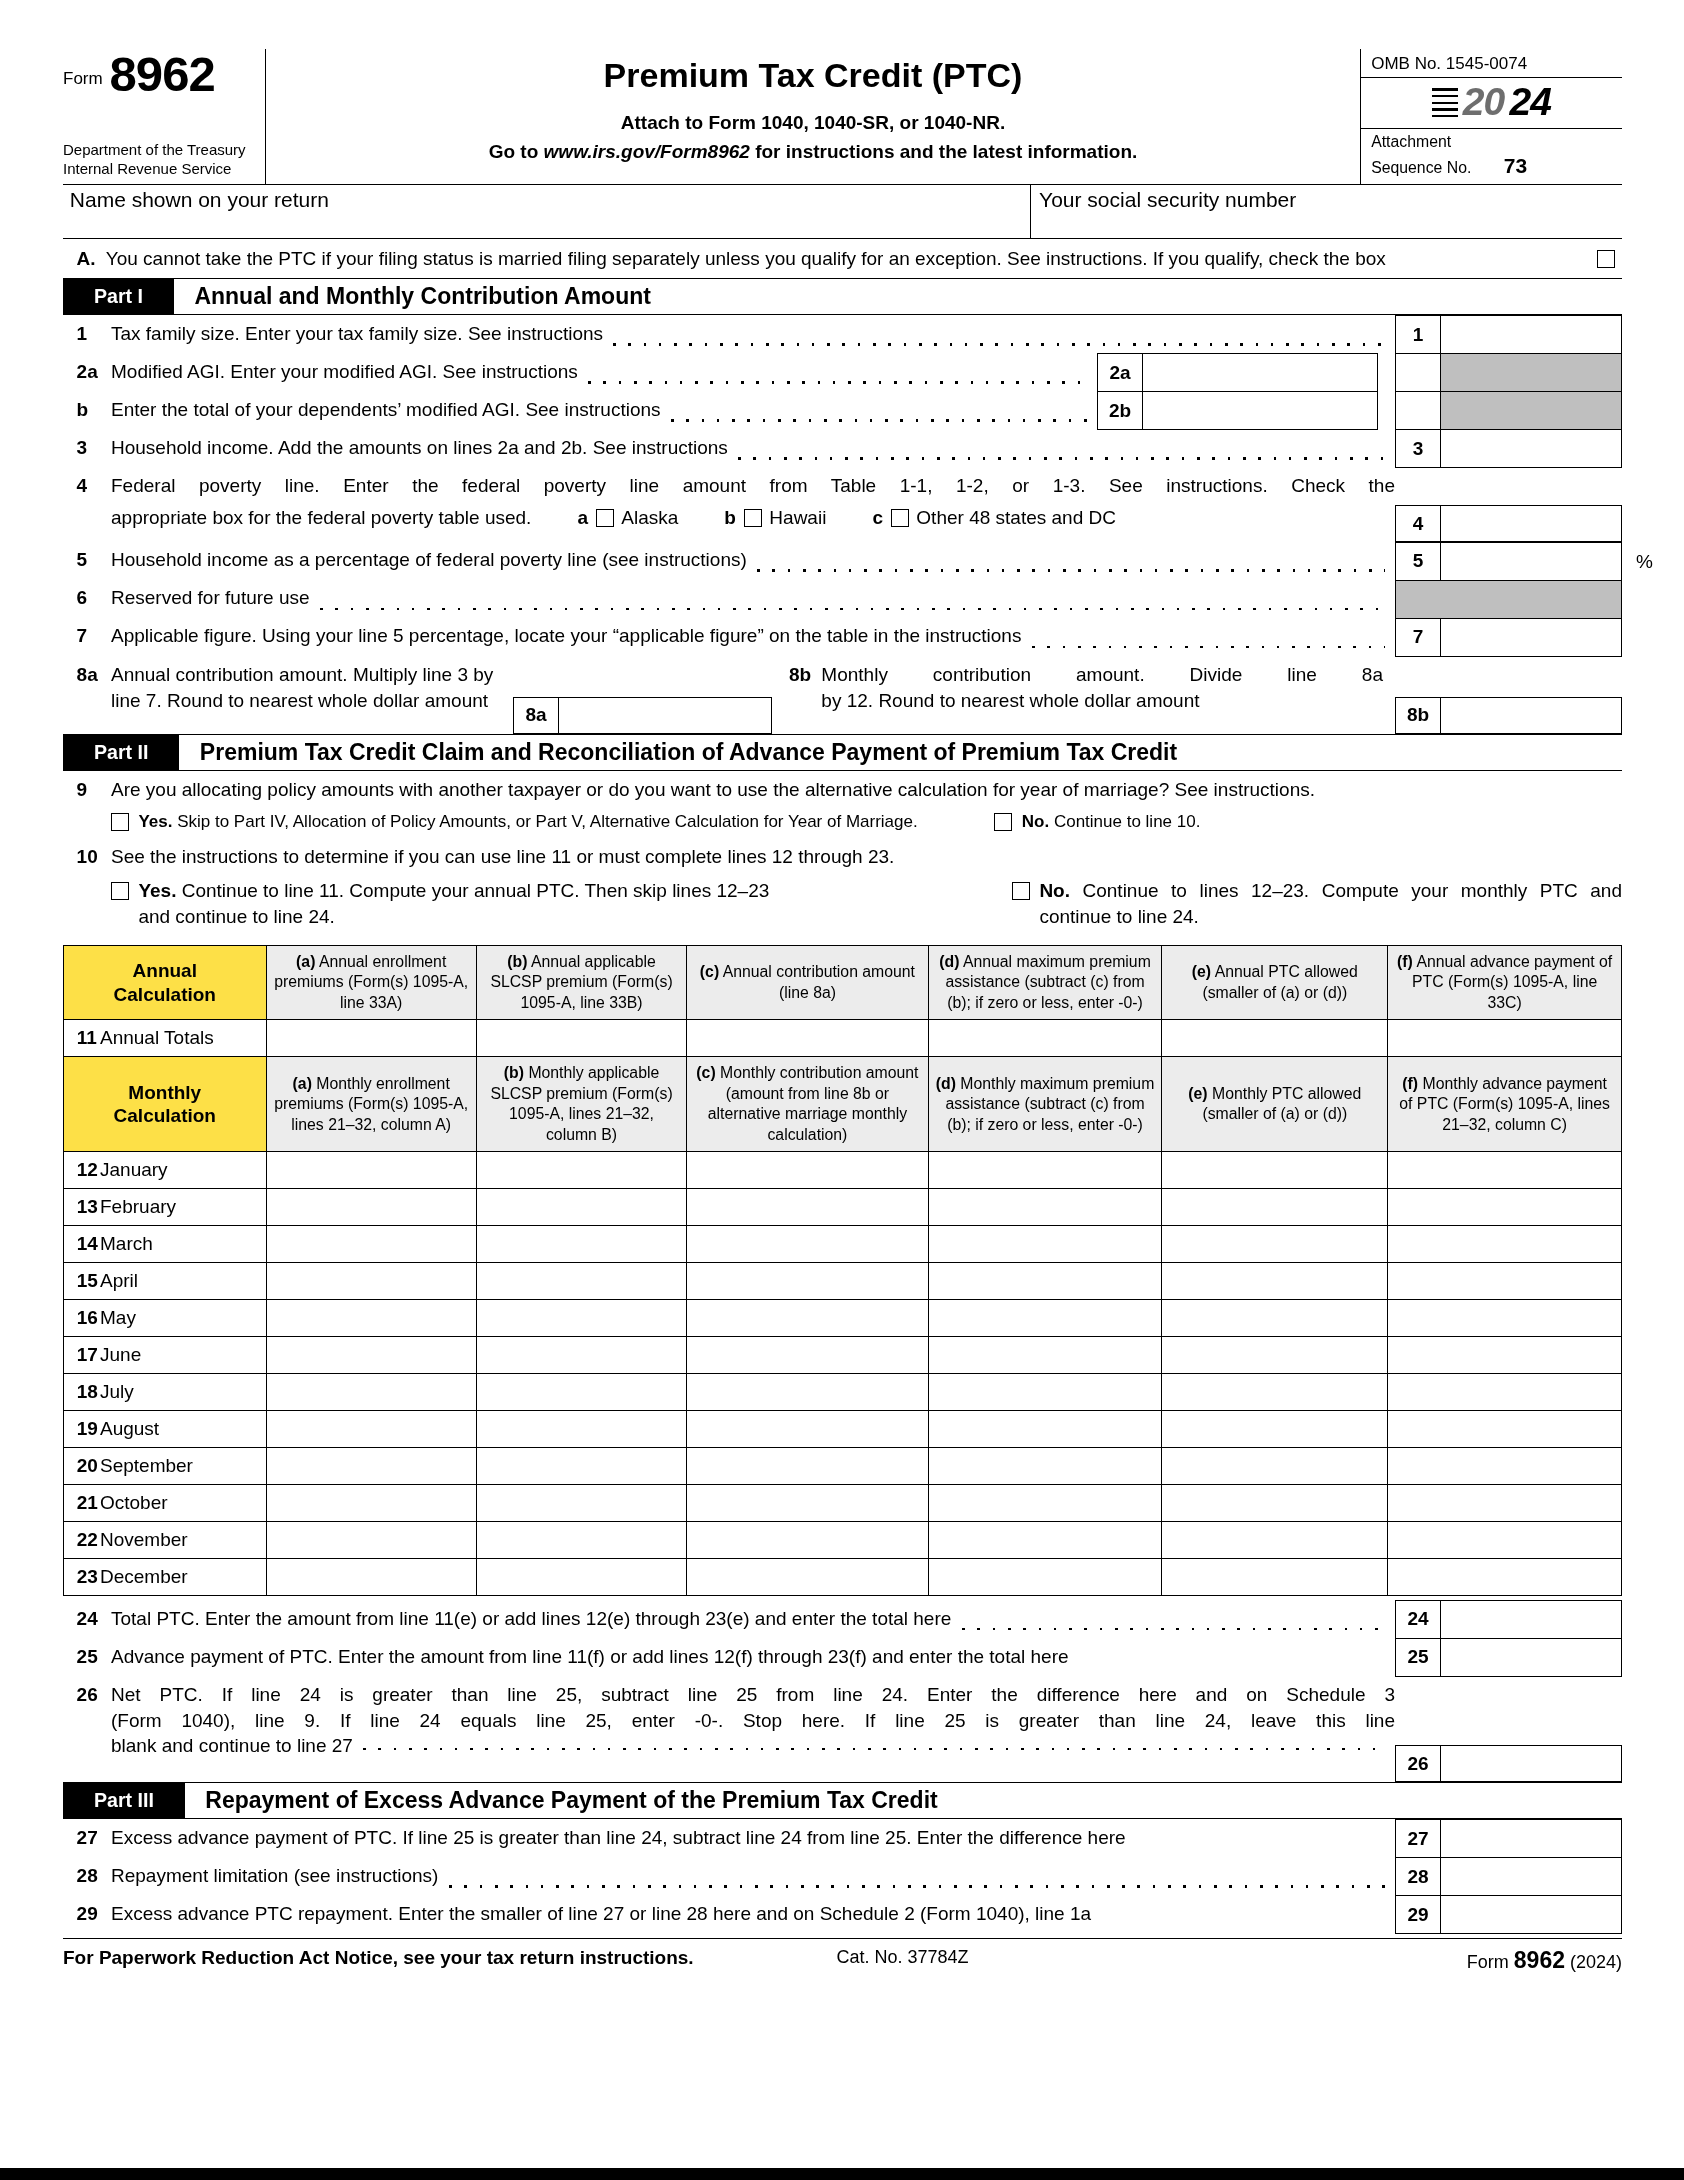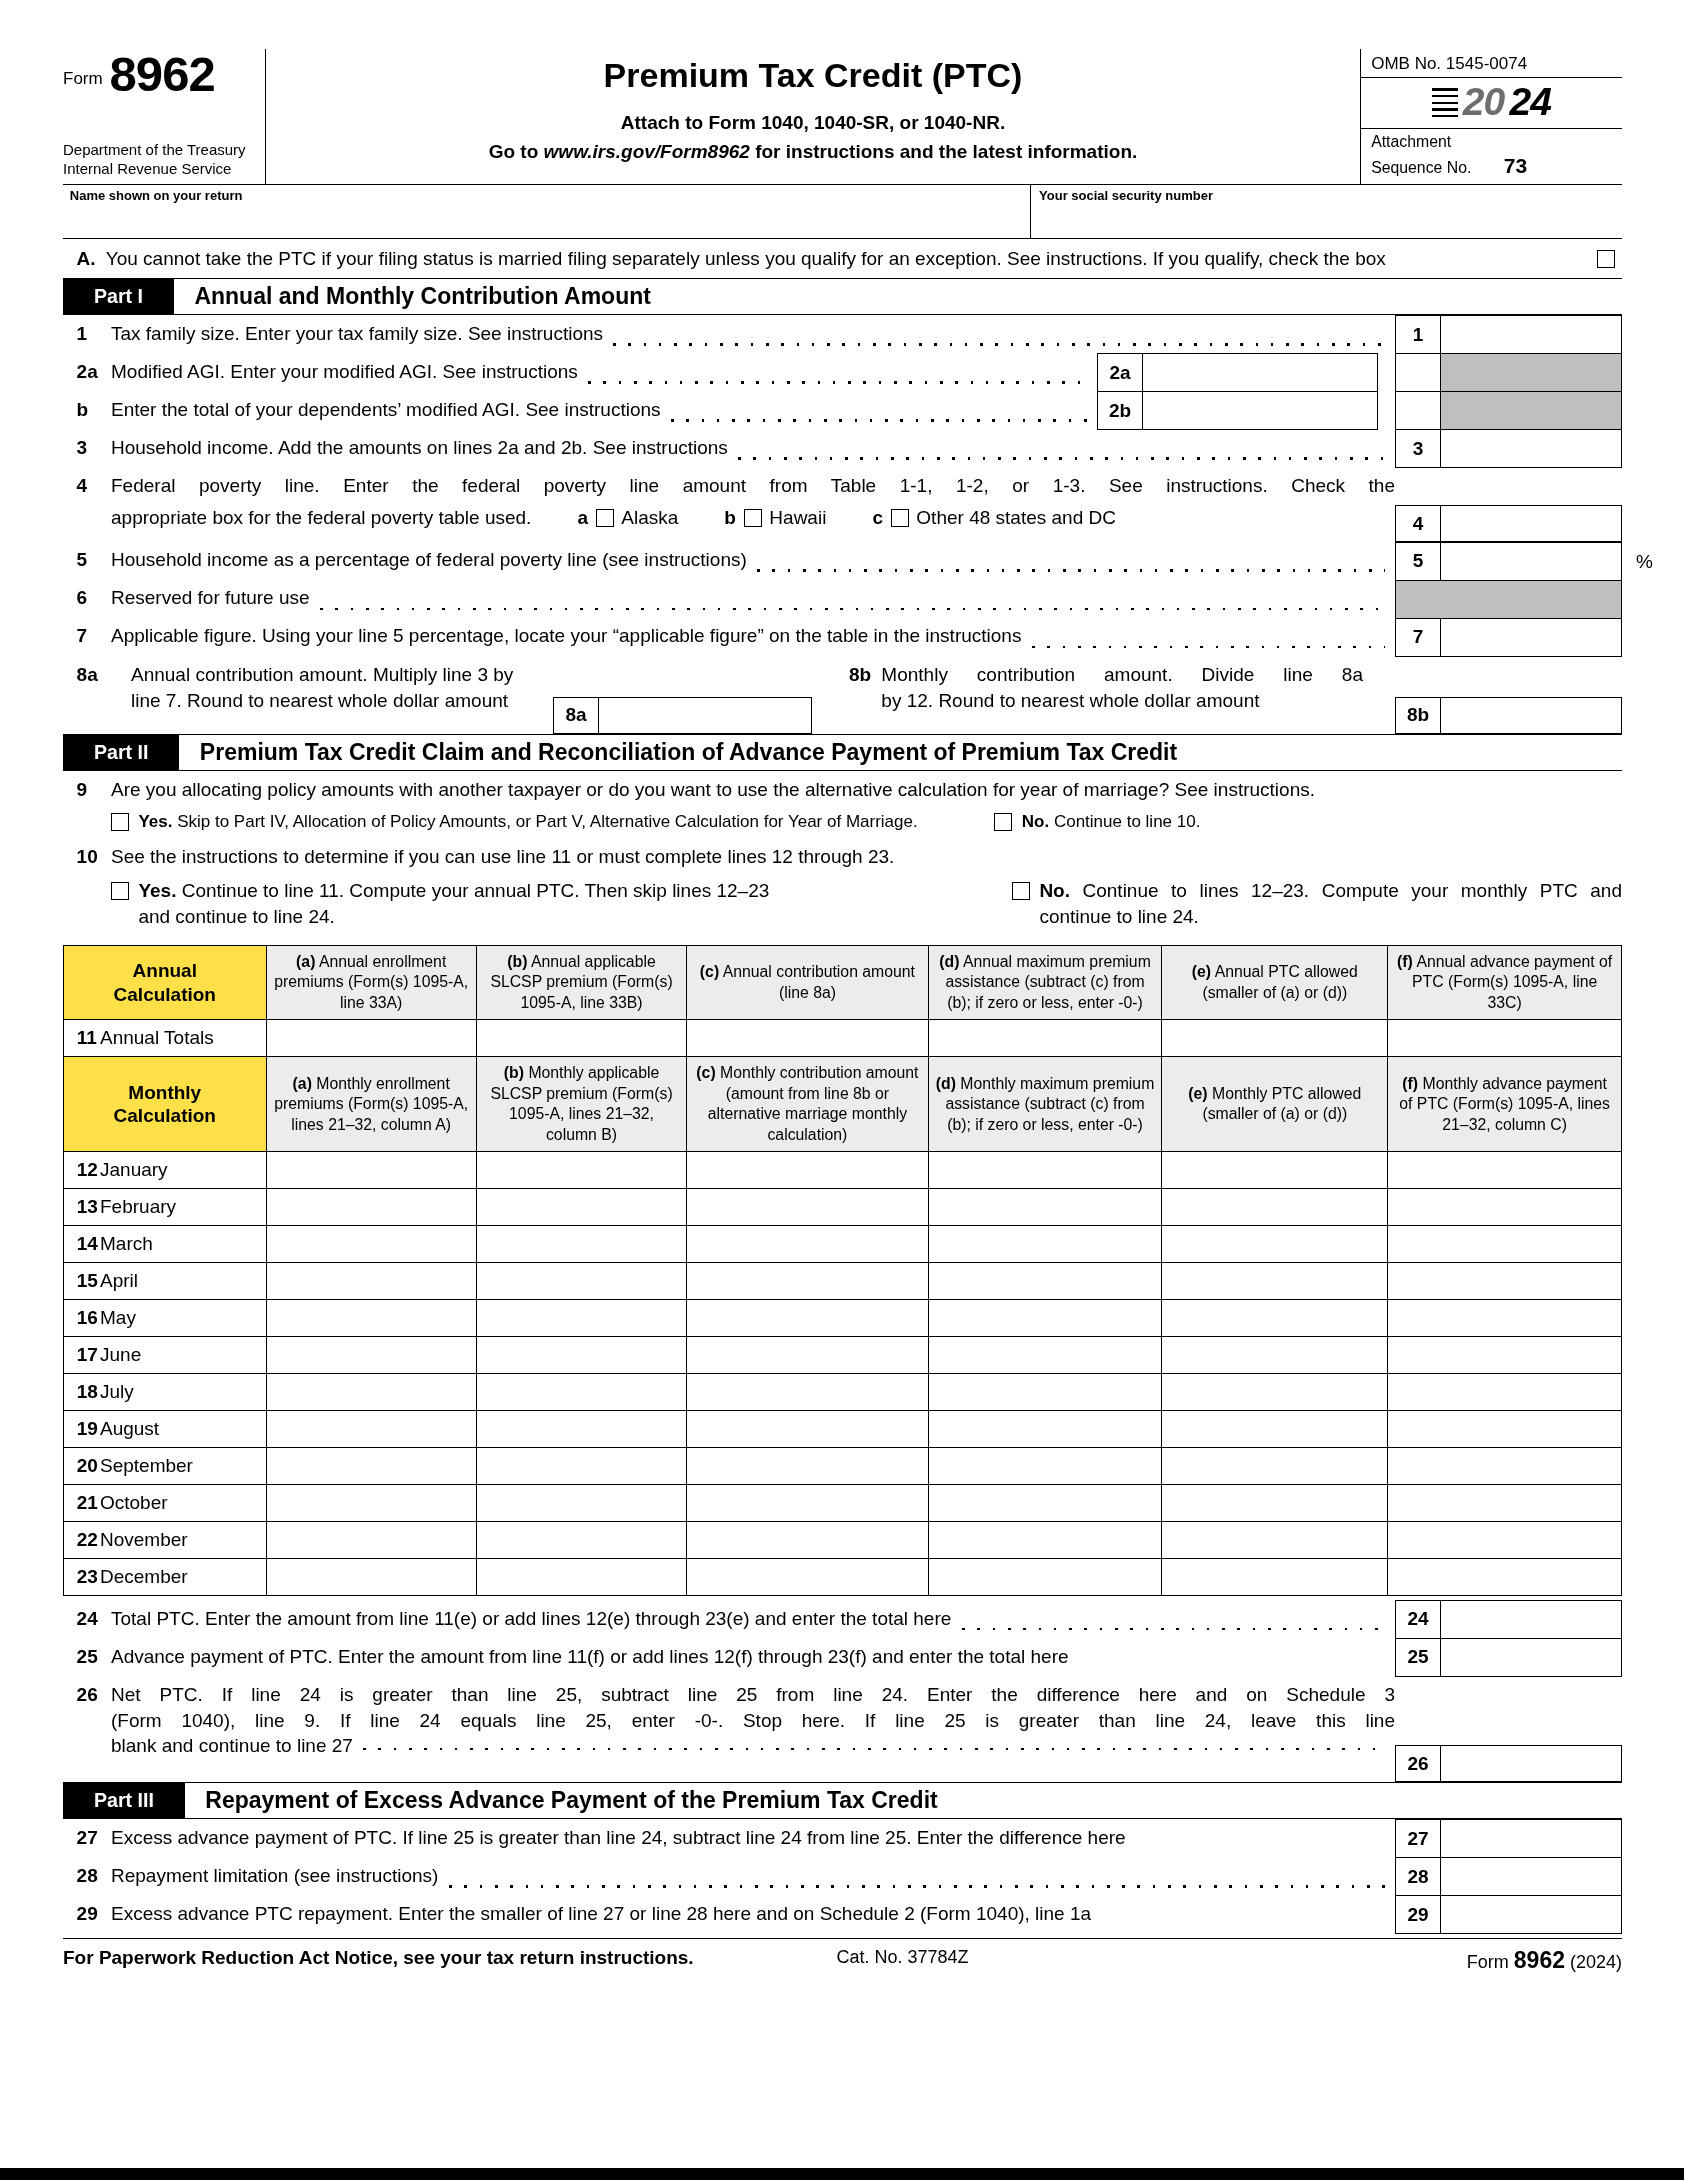--- a/index.html
+++ b/index.html
@@ -25,21 +25,21 @@
   .year-stripes { width: 25.6px; height: 29px; background-image: repeating-linear-gradient(to bottom, #000 0 2.6px, transparent 2.6px 6.8px); }
   .y20 { font-size: 39px; font-weight: bold; font-style: italic; color: #6e6e6e; letter-spacing: -0.9px; }
   .y24 { font-size: 39px; font-weight: bold; font-style: italic; letter-spacing: -0.9px; }
   .attach { border-top: 1.7px solid #000; font-size: 15.8px; line-height: 1.3; padding: 3.4px 0 3.4px 10.2px; }
   .att-no { font-size: 21px; font-weight: bold; margin-left: 28px; }
 
   
   .name-row { display: flex; border-top: 1.7px solid #000; border-bottom: 1.3px solid #000; min-height: 55px; }
   .name-cell { flex: 1; padding: 3.4px 6.8px; }
   .ssn-cell { width: 38%; flex: none; border-left: 1.3px solid #000; padding: 3.4px 8.5px; }
-  .cell-label { font-size: 13px; font-weight: bold; }
+  .cell-label { font-size: 21px; }
 
   
   .row-a { display: flex; align-items: center; min-height: 39px; padding: 3.4px 3.4px 3.4px 13.6px; font-size: 19px; }
   .a-letter { font-weight: bold; margin-right: 10.2px; }
   .row-a .checkbox { margin-left: auto; margin-right: 3.4px; }
 
   
   .part-bar { display: flex; align-items: stretch; border-top: 1.7px solid #000; border-bottom: 1.3px solid #000; min-height: 37px; }
   .part-box { background: #000; color: #fff; font-weight: bold; font-size: 19.6px; display: flex; align-items: center; padding: 0 31px; }
   .part-title { font-weight: bold; font-size: 23px; display: flex; align-items: center; padding-left: 20.4px; }
@@ -63,21 +63,21 @@
   .shaded { background: #bfbfbf; }
   .midgroup { width: 281px; flex: none; display: flex; margin-right: 17px; align-items: stretch; }
   .pct { position: absolute; right: -31px; bottom: 7.7px; }
 
   .checkbox { display: inline-block; width: 18px; height: 18px; border: 1.7px solid #000; background: #fff; flex: none; vertical-align: -2.6px; }
 
   .l4second { display: flex; align-items: flex-end; margin-top: 6px; }
   .cbg { display: inline-flex; align-items: center; gap: 7.7px; margin-left: 46px; }
   .cbg b { font-weight: bold; }
 
-  .row8 { min-height: 78px; gap: 20px; }
+  .row8 { min-height: 78px; }
   .t8a { width: 402px; flex: none; padding-top: 6px; line-height: 1.35; }
   .mid8 { width: 259px; flex: none; display: flex; align-self: flex-end; height: 37px; margin-right: 13.6px; }
   .t8b { flex: 1; display: flex; gap: 10.2px; padding: 6px 12px 0 3.4px; line-height: 1.35; min-width: 0; }
   .t8b-txt { flex: 1; min-width: 0; }
 
   
   .prow { display: flex; min-height: 36px; }
   .ltext-full { flex: 1; padding-top: 7.7px; }
   .cbrow9 { display: flex; align-items: flex-start; padding: 5.1px 0 6.8px 48px; font-size: 17px; white-space: nowrap; }
   .cbrow9 .cbtext { margin-left: 9.4px; }

